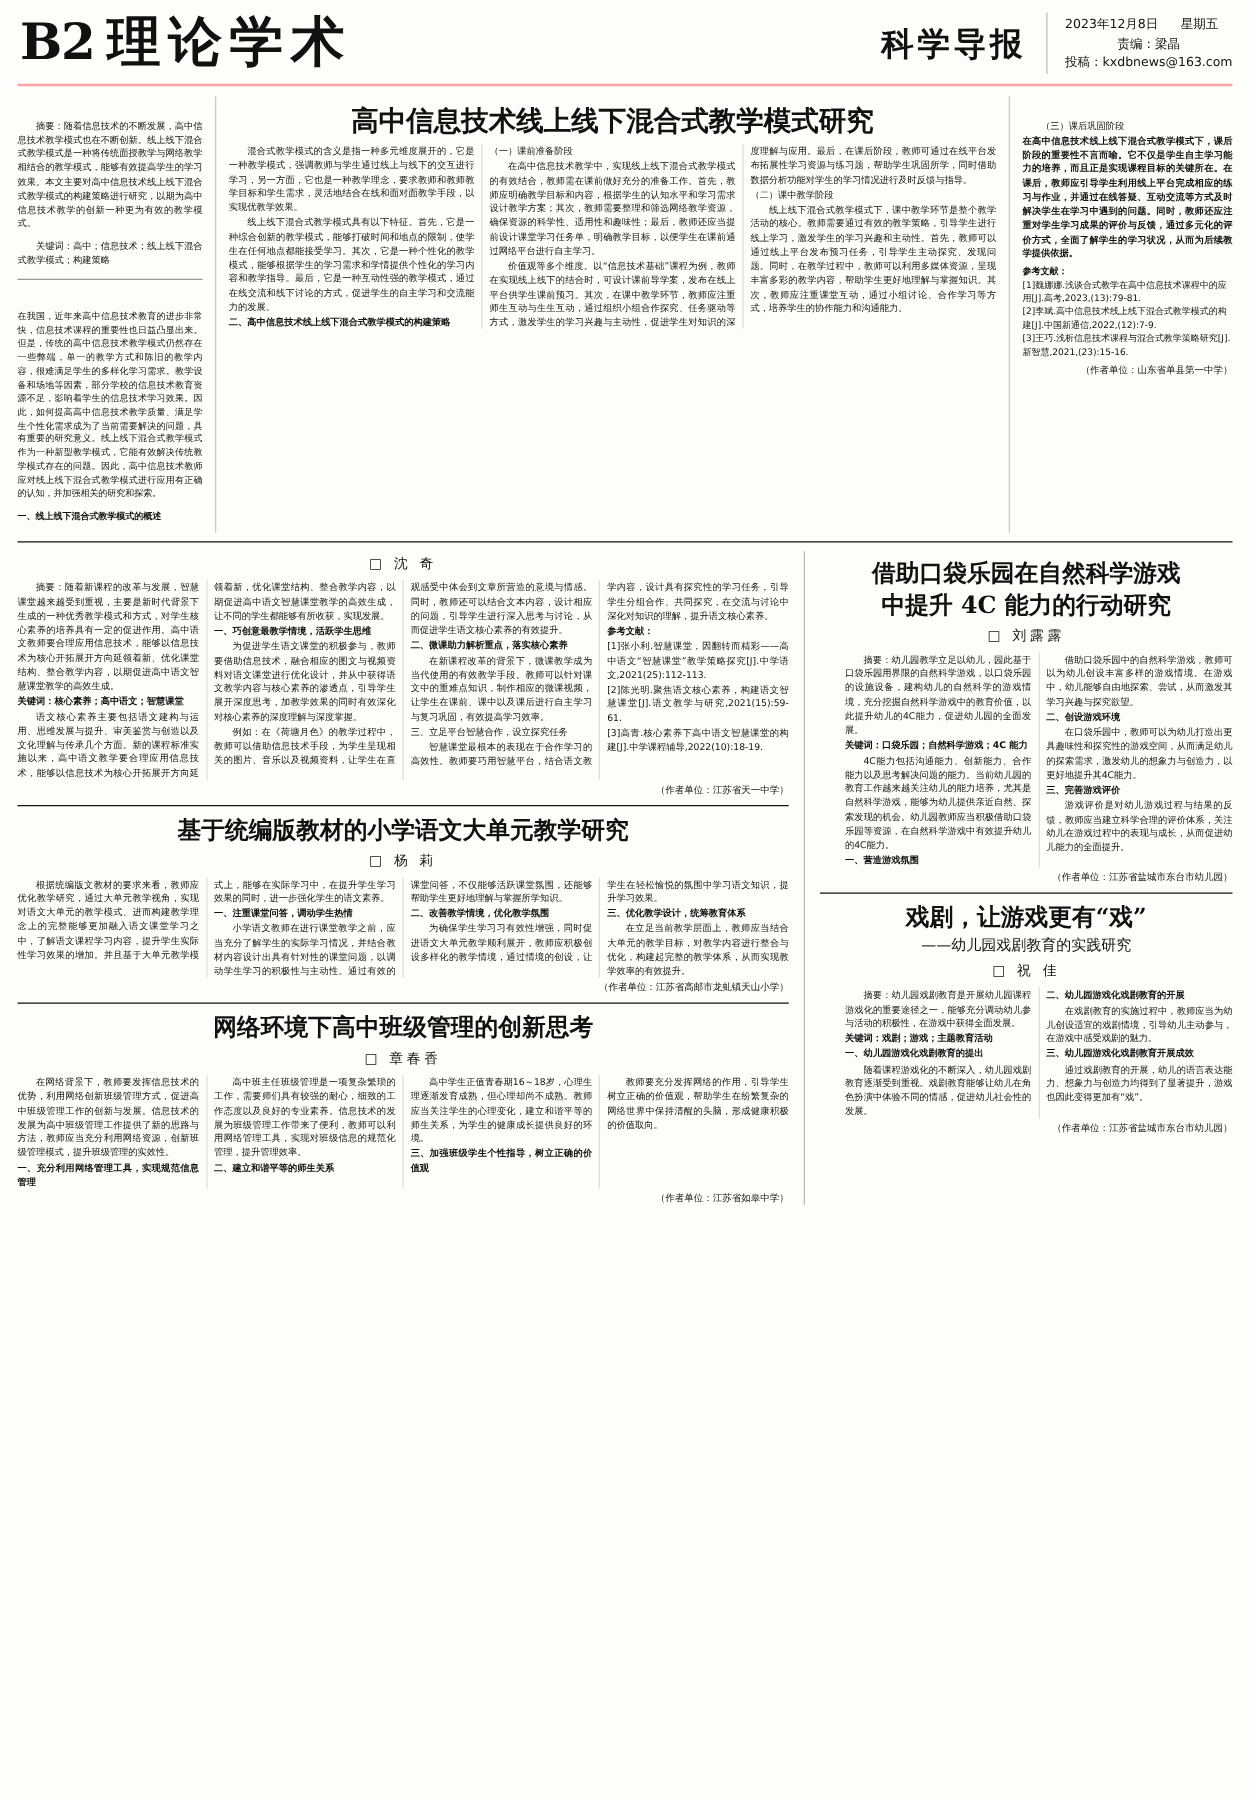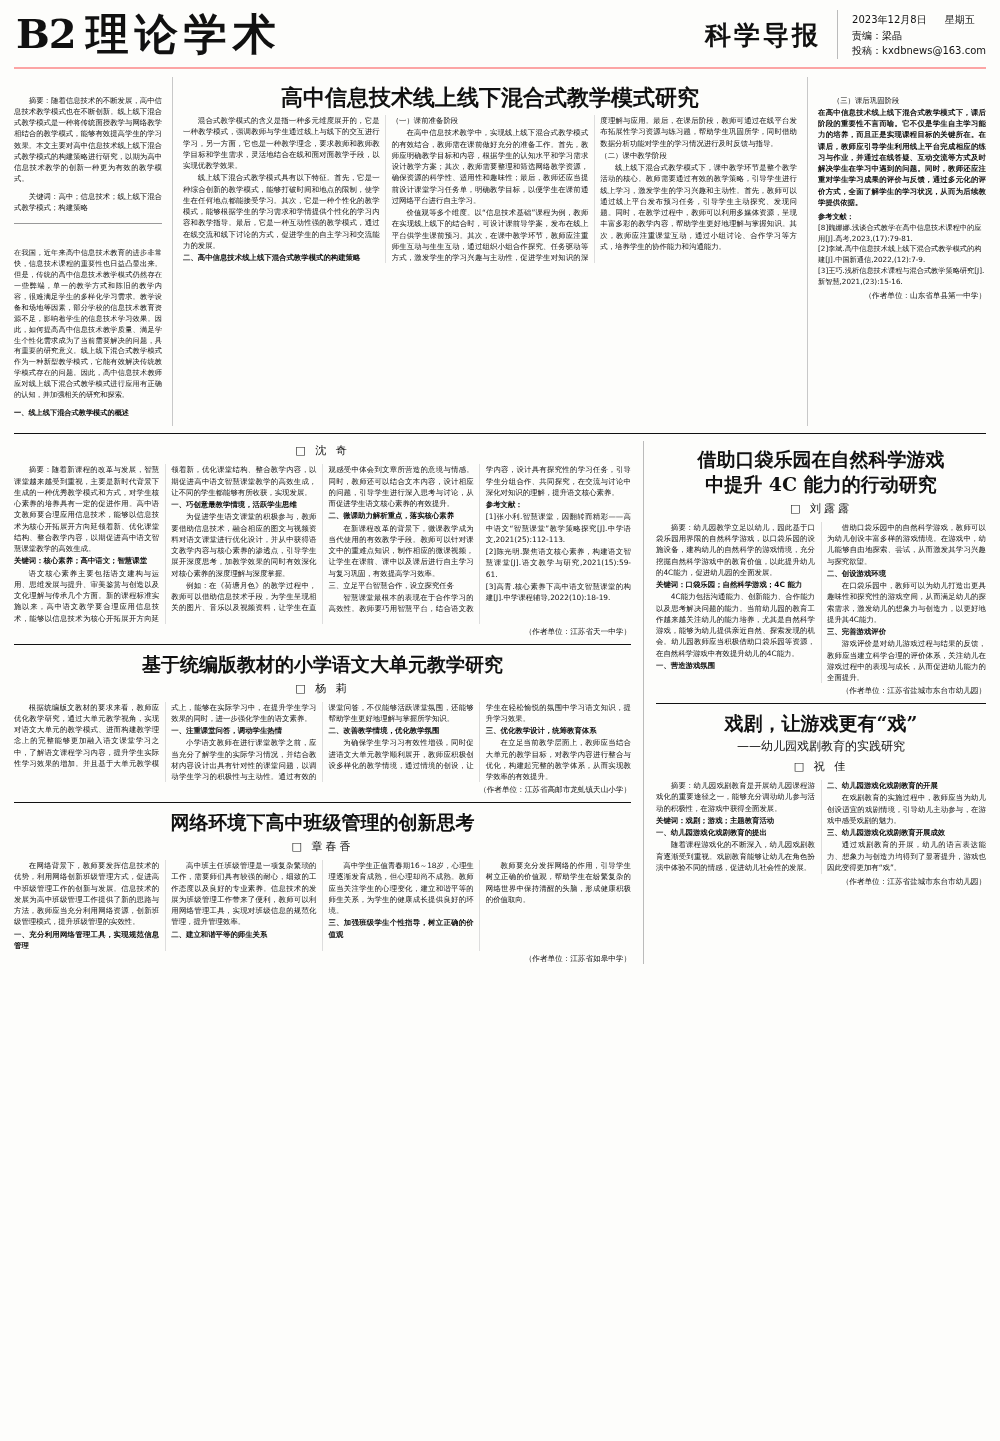--- a/index.html
+++ b/index.html
@@ -20,21 +20,21 @@
     font-family:"DejaVu Serif","Liberation Serif",serif;
     padding:4px 10px 4px 2px;letter-spacing:-1px;
   }
   .mh-title{
     font-family:"DejaVu Serif","Liberation Serif",serif;
     font-size:43px;font-weight:bold;letter-spacing:6px;line-height:1.05;
     padding-top:2px;
   }
   .mh-right{margin-left:auto;display:flex;align-items:flex-start;}
   .mh-meta{font-size:10px;line-height:1.55;text-align:left;padding-top:2px;padding-left:14px;border-left:1px solid #bbb;}
-  .mh-meta div{white-space:nowrap;}
+  .mh-meta div{white-space:nowrap;text-align:center;}
   .mh-paper{
     font-family:"DejaVu Serif","Liberation Serif",serif;
     font-size:26px;font-weight:bold;letter-spacing:3px;
     padding:8px 16px 0 0;
   }
   .mh-date-row{display:flex;gap:18px;}
 
   
   .rule{border-top:1px solid #111;margin:7px 0;}
   .thinrule{border-top:1px solid #999;margin:6px 0;}
@@ -53,21 +53,21 @@
   .unit{text-align:right;font-size:7.6px;margin-top:3px;}
 
   
   .band-top{display:flex;gap:10px;margin-top:8px;}
   .band-top .c1{width:148px;}
   .band-top .c2{flex:1;}
   .band-top .c3{width:168px;}
   .vsep{border-left:1px solid #c8c8c8;}
 
   .midcols{column-count:3;column-gap:12px;column-rule:1px solid #ddd;}
-  .twocols{column-count:2;column-gap:12px;column-rule:1px solid #ddd;}
+  .twocols{column-count:2;column-gap:12px;column-rule:1px solid #ddd;margin-left:20px;}
   .fourcols{column-count:4;column-gap:12px;column-rule:1px solid #ddd;}
 
   
   .band{display:flex;gap:12px;}
   .band .left{flex:1;}
   .band .right{width:330px;}
   .divider-v{border-left:1px solid #bbb;}
   .refs{font-size:7.2px;line-height:1.5;}
 </style>
 </head>
@@ -124,21 +124,21 @@
     <div class="vsep"></div>
 
     <div class="c3">
       <div class="cols" style="margin-top:18px;">
         <p>（三）课后巩固阶段</p>
         <p class="nohang" style="font-weight:bold;">在高中信息技术线上线下混合式教学模式下，课后阶段的重要性不言而喻。它不仅是学生自主学习能力的培养，而且正是实现课程目标的关键所在。在课后，教师应引导学生利用线上平台完成相应的练习与作业，并通过在线答疑、互动交流等方式及时解决学生在学习中遇到的问题。同时，教师还应注重对学生学习成果的评价与反馈，通过多元化的评价方式，全面了解学生的学习状况，从而为后续教学提供依据。</p>
         <p></p>
       </div>
       <div class="refs" style="margin-top:4px;">
         <p class="nohang" style="margin:0;font-weight:bold;">参考文献：</p>
-        <p class="nohang" style="margin:0;">[8]魏娜娜.浅谈合式教学在高中信息技术课程中的应用[J].高考,2023,(17):79-81.</p>
+        <p class="nohang" style="margin:0;">[1]魏娜娜.浅谈合式教学在高中信息技术课程中的应用[J].高考,2023,(13):79-81.</p>
         <p class="nohang" style="margin:0;">[2]李斌.高中信息技术线上线下混合式教学模式的构建[J].中国新通信,2022,(12):7-9.</p>
         <p class="nohang" style="margin:0;">[3]王巧.浅析信息技术课程与混合式教学策略研究[J].新智慧,2021,(23):15-16.</p>
       </div>
       <div class="unit">（作者单位：山东省单县第一中学）</div>
     </div>
   </div>
 
   <div class="rule"></div>
 
   <div class="band">

